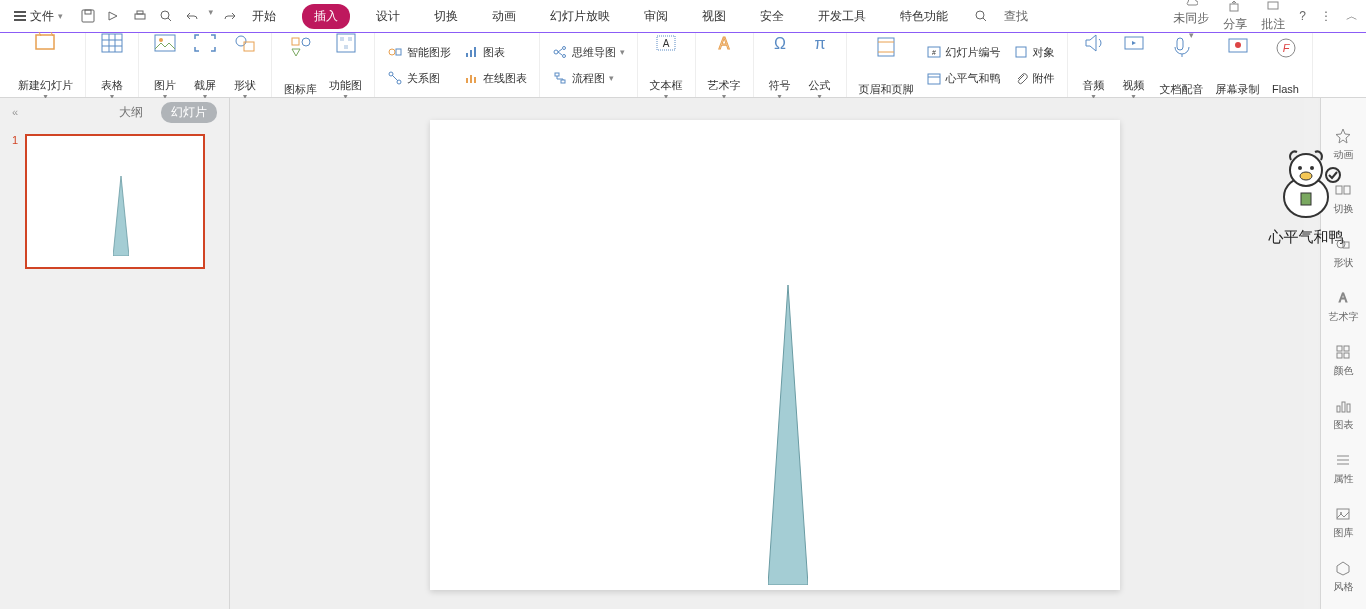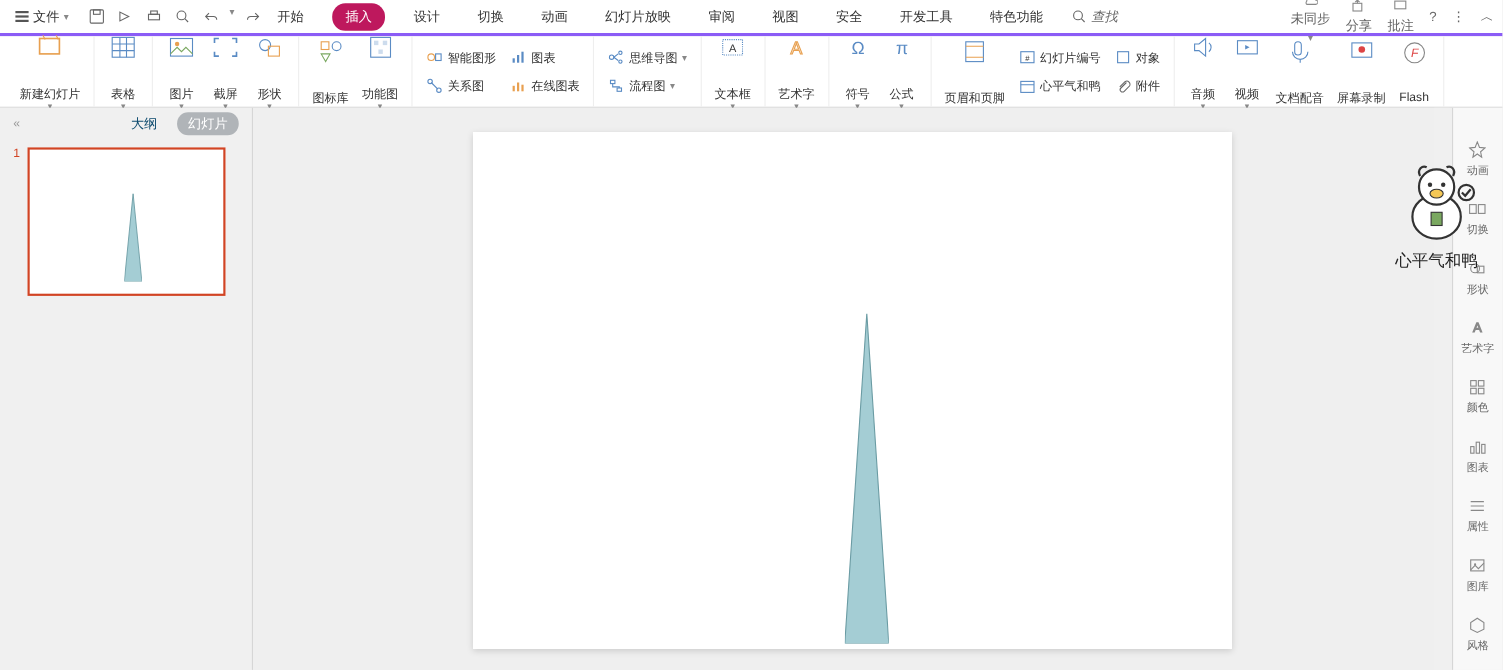--- a/index.html
+++ b/index.html
@@ -1,48 +1,48 @@
 <!DOCTYPE html>
 <html><head>
 <meta charset="utf-8">
 <style>
 * { margin: 0; padding: 0; box-sizing: border-box; font-family: "Microsoft YaHei", sans-serif; }
 body { width: 1366px; height: 609px; background: #f0f0f0; overflow: hidden; font-size: 12px; color: #333; position: relative; }
 
 
-.top-bar { height: 33px; background: #fff; border-bottom: 3px solid #8b5cf6; display: flex; align-items: center; padding: 0 8px; }
+.top-bar { height: 33px; background: #fff; border-bottom: 1px solid #8b5cf6; display: flex; align-items: center; padding: 0 8px; }
 .file-menu { display: flex; align-items: center; gap: 4px; padding: 2px 6px; cursor: pointer; }
 .hamburger { display: inline-block; width: 12px; height: 10px; }
 .hamburger::before { content: ""; display: block; width: 12px; height: 2px; background: #555; box-shadow: 0 4px 0 #555, 0 8px 0 #555; }
 .qat { display: flex; gap: 8px; margin-left: 10px; }
 .qat-icon { width: 18px; height: 18px; display: flex; align-items: center; justify-content: center; color: #666; cursor: pointer; }
 .tabs { display: flex; margin-left: 5px; gap: 18px; }
 .tab { padding: 4px 8px; cursor: pointer; color: #333; }
 .tab.active { background: #be185d; color: #fff; border-radius: 12px; padding: 4px 12px; }
-.search-area { margin-left: 18px; display: flex; align-items: center; gap: 4px; color: #666; cursor: pointer; font-style: italic; }
+.search-area { margin-left: 18px; display: flex; align-items: center; gap: 16px; color: #666; cursor: pointer; }
 .top-right { margin-left: auto; display: flex; gap: 14px; align-items: center; color: #666; }
 .top-right .item { display: flex; align-items: center; gap: 3px; cursor: pointer; flex-direction: column; }
 
 
 .ribbon { height: 65px; background: #fff; border-bottom: 1px solid #d6d6d6; display: flex; align-items: stretch; padding: 0 6px; }
 .rgroup { display: flex; align-items: center; padding: 0 6px; border-right: 1px solid #eee; }
 .big-btn { display: flex; flex-direction: column; align-items: center; justify-content: center; padding: 2px 6px; cursor: pointer; text-align: center; min-width: 40px; }
 .big-btn .icon { width: 26px; height: 26px; margin-bottom: 2px; display: flex; align-items: center; justify-content: center; }
 .big-btn .label { font-size: 11px; color: #333; white-space: nowrap; margin-top: 20px; }
 .big-btn .dd { font-size: 8px; color: #888; margin-top: -1px; }
 .small-col { display: flex; flex-direction: column; justify-content: center; gap: 8px; padding: 0 4px; }
 .small-btn { display: flex; align-items: center; gap: 4px; font-size: 11px; cursor: pointer; padding: 1px 2px; white-space: nowrap; }
 .small-btn .icon { width: 16px; height: 16px; display: flex; align-items: center; justify-content: center; }
 
 
 .workspace { display: flex; height: calc(100% - 98px); position: relative; }
 .left-pane { width: 230px; background: #f0f0f0; border-right: 1px solid #d6d6d6; }
 .pane-header { height: 28px; display: flex; align-items: center; padding: 0 12px; gap: 12px; }
 .collapse-btn { color: #999; cursor: pointer; font-size: 11px; }
-.pane-tab { font-size: 12px; color: #0c4a6e; cursor: pointer; padding: 2px 6px; }
+.pane-tab { font-size: 12px; color: #737373; cursor: pointer; padding: 2px 6px; }
 .pane-tab.active { background: #b0b4b8; color: #fff; border-radius: 10px; padding: 2px 10px; }
 .thumb-container { padding: 8px 12px; }
 .slide-num { color: #d14424; font-size: 11px; display: inline-block; vertical-align: top; margin-right: 4px; }
 .thumb { display: inline-block; width: 180px; height: 135px; background: #fff; border: 2px solid #d14424; position: relative; }
 .thumb-shape { position: absolute; left: 86px; top: 40px; width: 16px; height: 80px; }
 
 
 .center { flex: 1; background: #efefef; display: flex; justify-content: center; align-items: flex-start; padding-top: 22px; position: relative; }
 .slide-canvas { width: 690px; height: 470px; background: #fff; box-shadow: 0 2px 6px rgba(0,0,0,0.15); position: relative; }
 .shape-triangle { position: absolute; left: 338px; top: 165px; }

